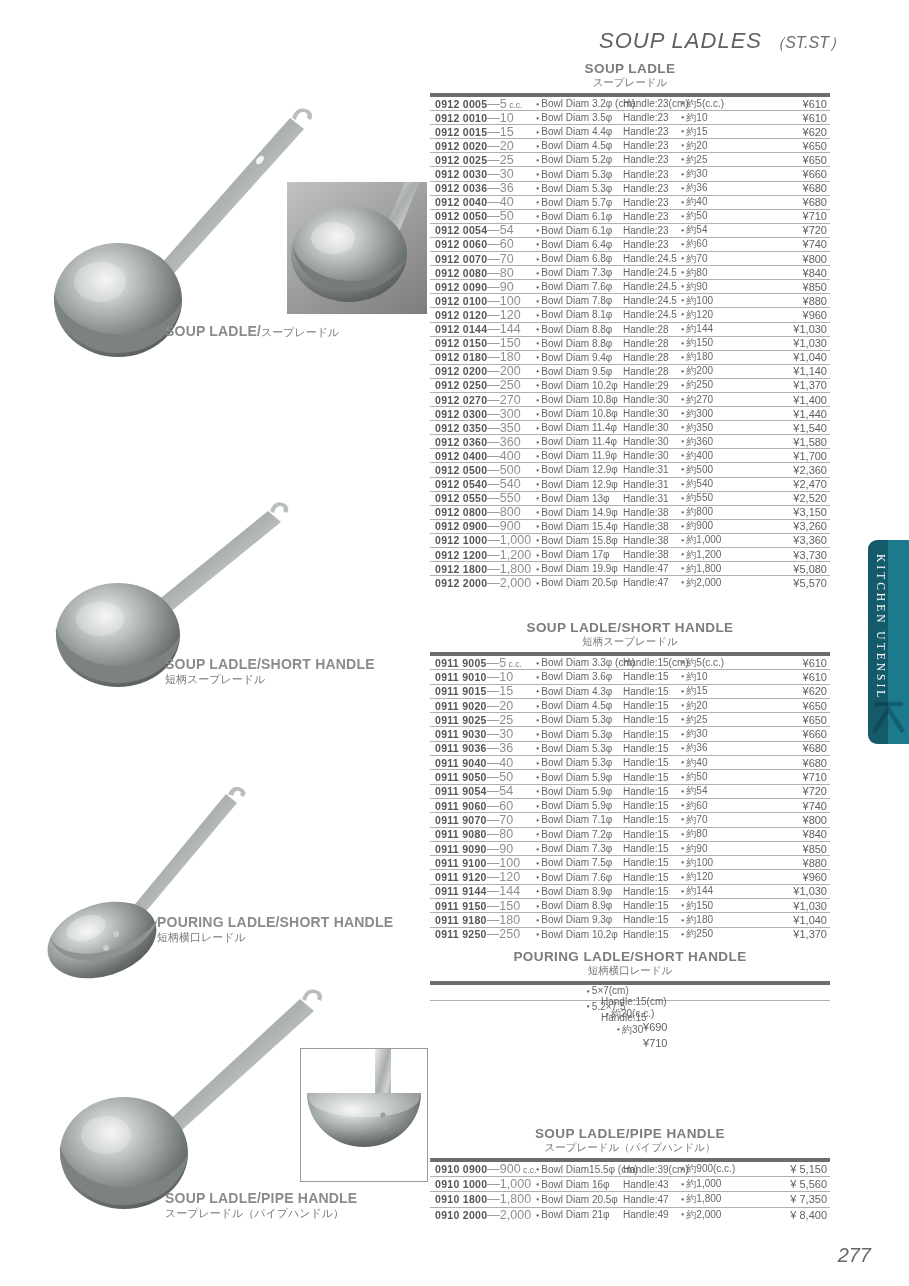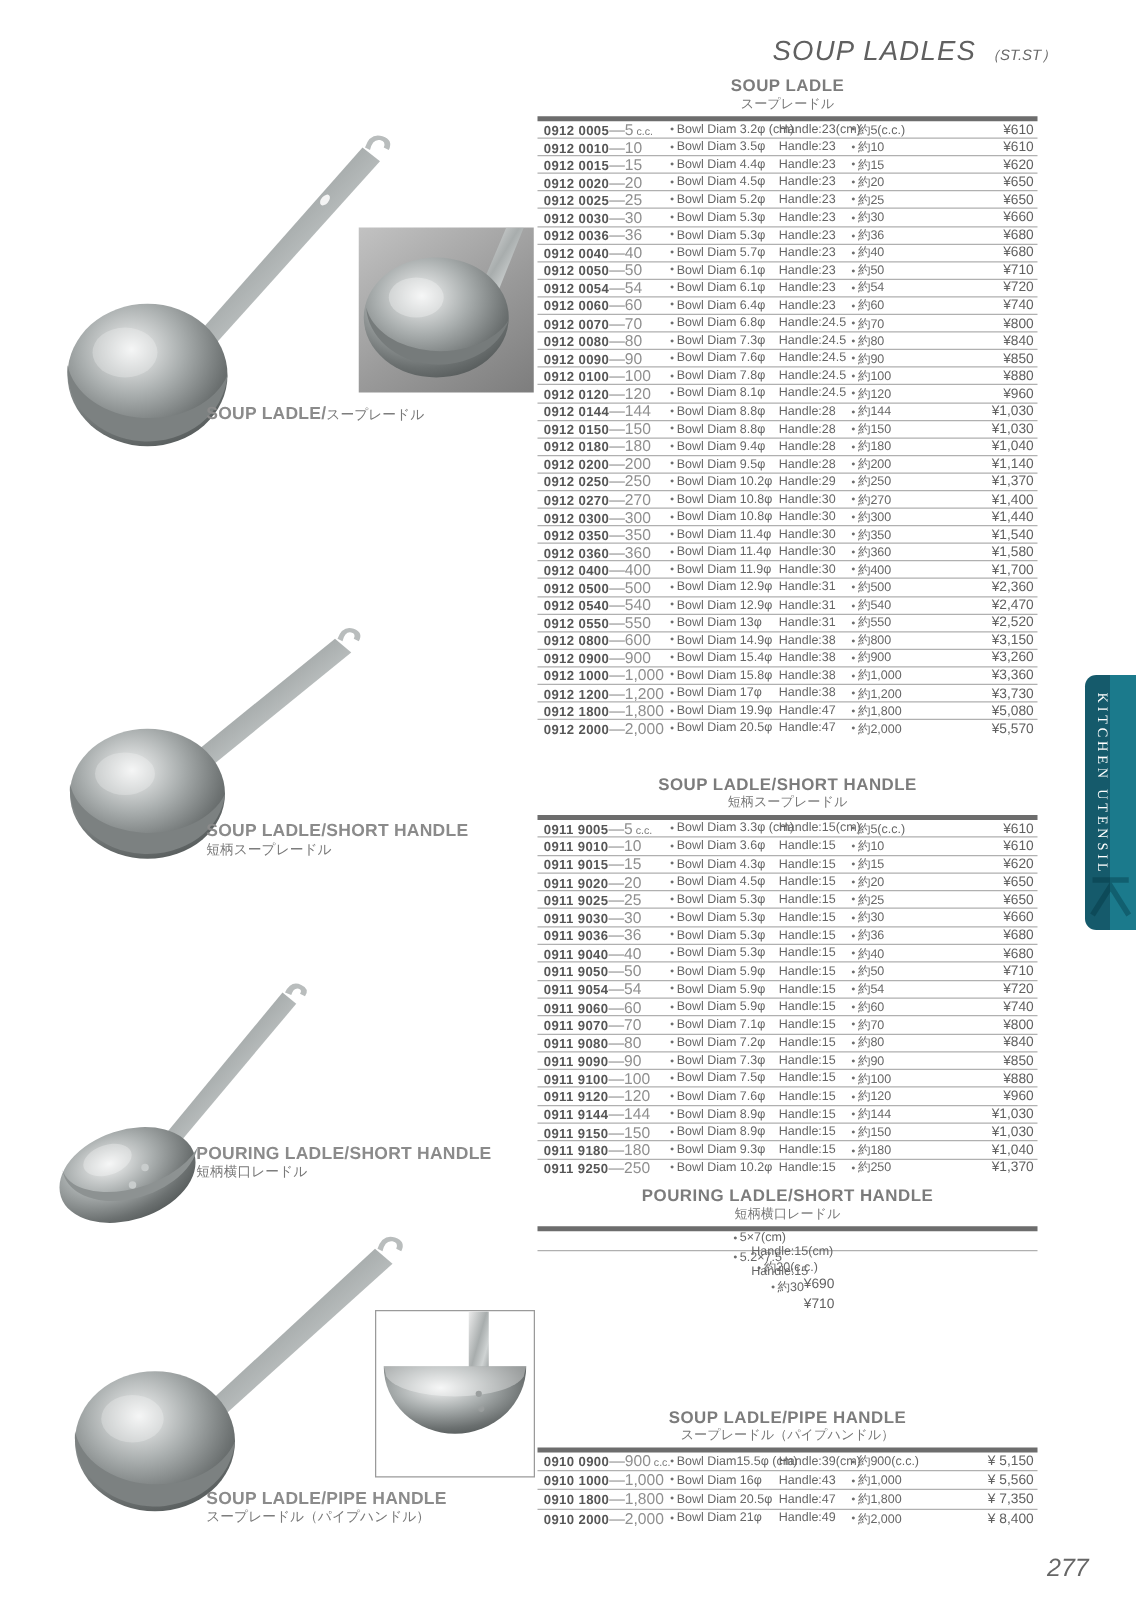--- a/index.html
+++ b/index.html
@@ -2,21 +2,21 @@
 <html><head>
 <meta charset="utf-8">
 <style>
   html,body{margin:0;padding:0;}
   body{width:909px;height:1286px;position:relative;background:#fff;overflow:hidden;
        font-family:"Liberation Sans",sans-serif;-webkit-font-smoothing:antialiased;}
 
   
   .page-title{position:absolute;top:28px;right:64px;font-style:italic;color:#606060;
               font-size:22px;letter-spacing:1px;}
-  .page-title .suffix{font-size:12px;letter-spacing:0;color:#6a6a6a;}
+  .page-title .suffix{font-size:16px;letter-spacing:0;color:#6a6a6a;}
   .page-num{position:absolute;right:38px;top:1244px;font-style:italic;color:#666;font-size:20px;}
 
   .side-tab{position:absolute;right:0;top:540px;width:41px;height:204px;
             background:linear-gradient(to right,#155a6b 0,#155a6b 49%,#1b7a8c 49%,#1b7a8c 100%);
             border-radius:9px 0 0 9px;}
   .side-tab .vtxt{position:absolute;top:14px;left:7px;writing-mode:vertical-rl;
             color:#fff;font-family:"Liberation Serif",serif;font-size:11.5px;letter-spacing:3px;white-space:nowrap;}
   .side-tab svg{position:absolute;left:3px;bottom:6px;}
 
   
@@ -371,21 +371,21 @@
         <span class="c-price">¥2,470</span>
       </div>
       <div class="trow">
         <span class="c-code"><b>0912 0550</b><i class="dash">—</i><i class="sz">550</i><span class="szu"></span></span>
         <span class="c-bowl">Bowl Diam 13φ</span>
         <span class="c-handle">Handle:31</span>
         <span class="c-cap">約550</span>
         <span class="c-price">¥2,520</span>
       </div>
       <div class="trow">
-        <span class="c-code"><b>0912 0800</b><i class="dash">—</i><i class="sz">600</i><span class="szu"></span></span>
+        <span class="c-code"><b>0912 0800</b><i class="dash">—</i><i class="sz">800</i><span class="szu"></span></span>
         <span class="c-bowl">Bowl Diam 14.9φ</span>
         <span class="c-handle">Handle:38</span>
         <span class="c-cap">約800</span>
         <span class="c-price">¥3,150</span>
       </div>
       <div class="trow">
         <span class="c-code"><b>0912 0900</b><i class="dash">—</i><i class="sz">900</i><span class="szu"></span></span>
         <span class="c-bowl">Bowl Diam 15.4φ</span>
         <span class="c-handle">Handle:38</span>
         <span class="c-cap">約900</span>

